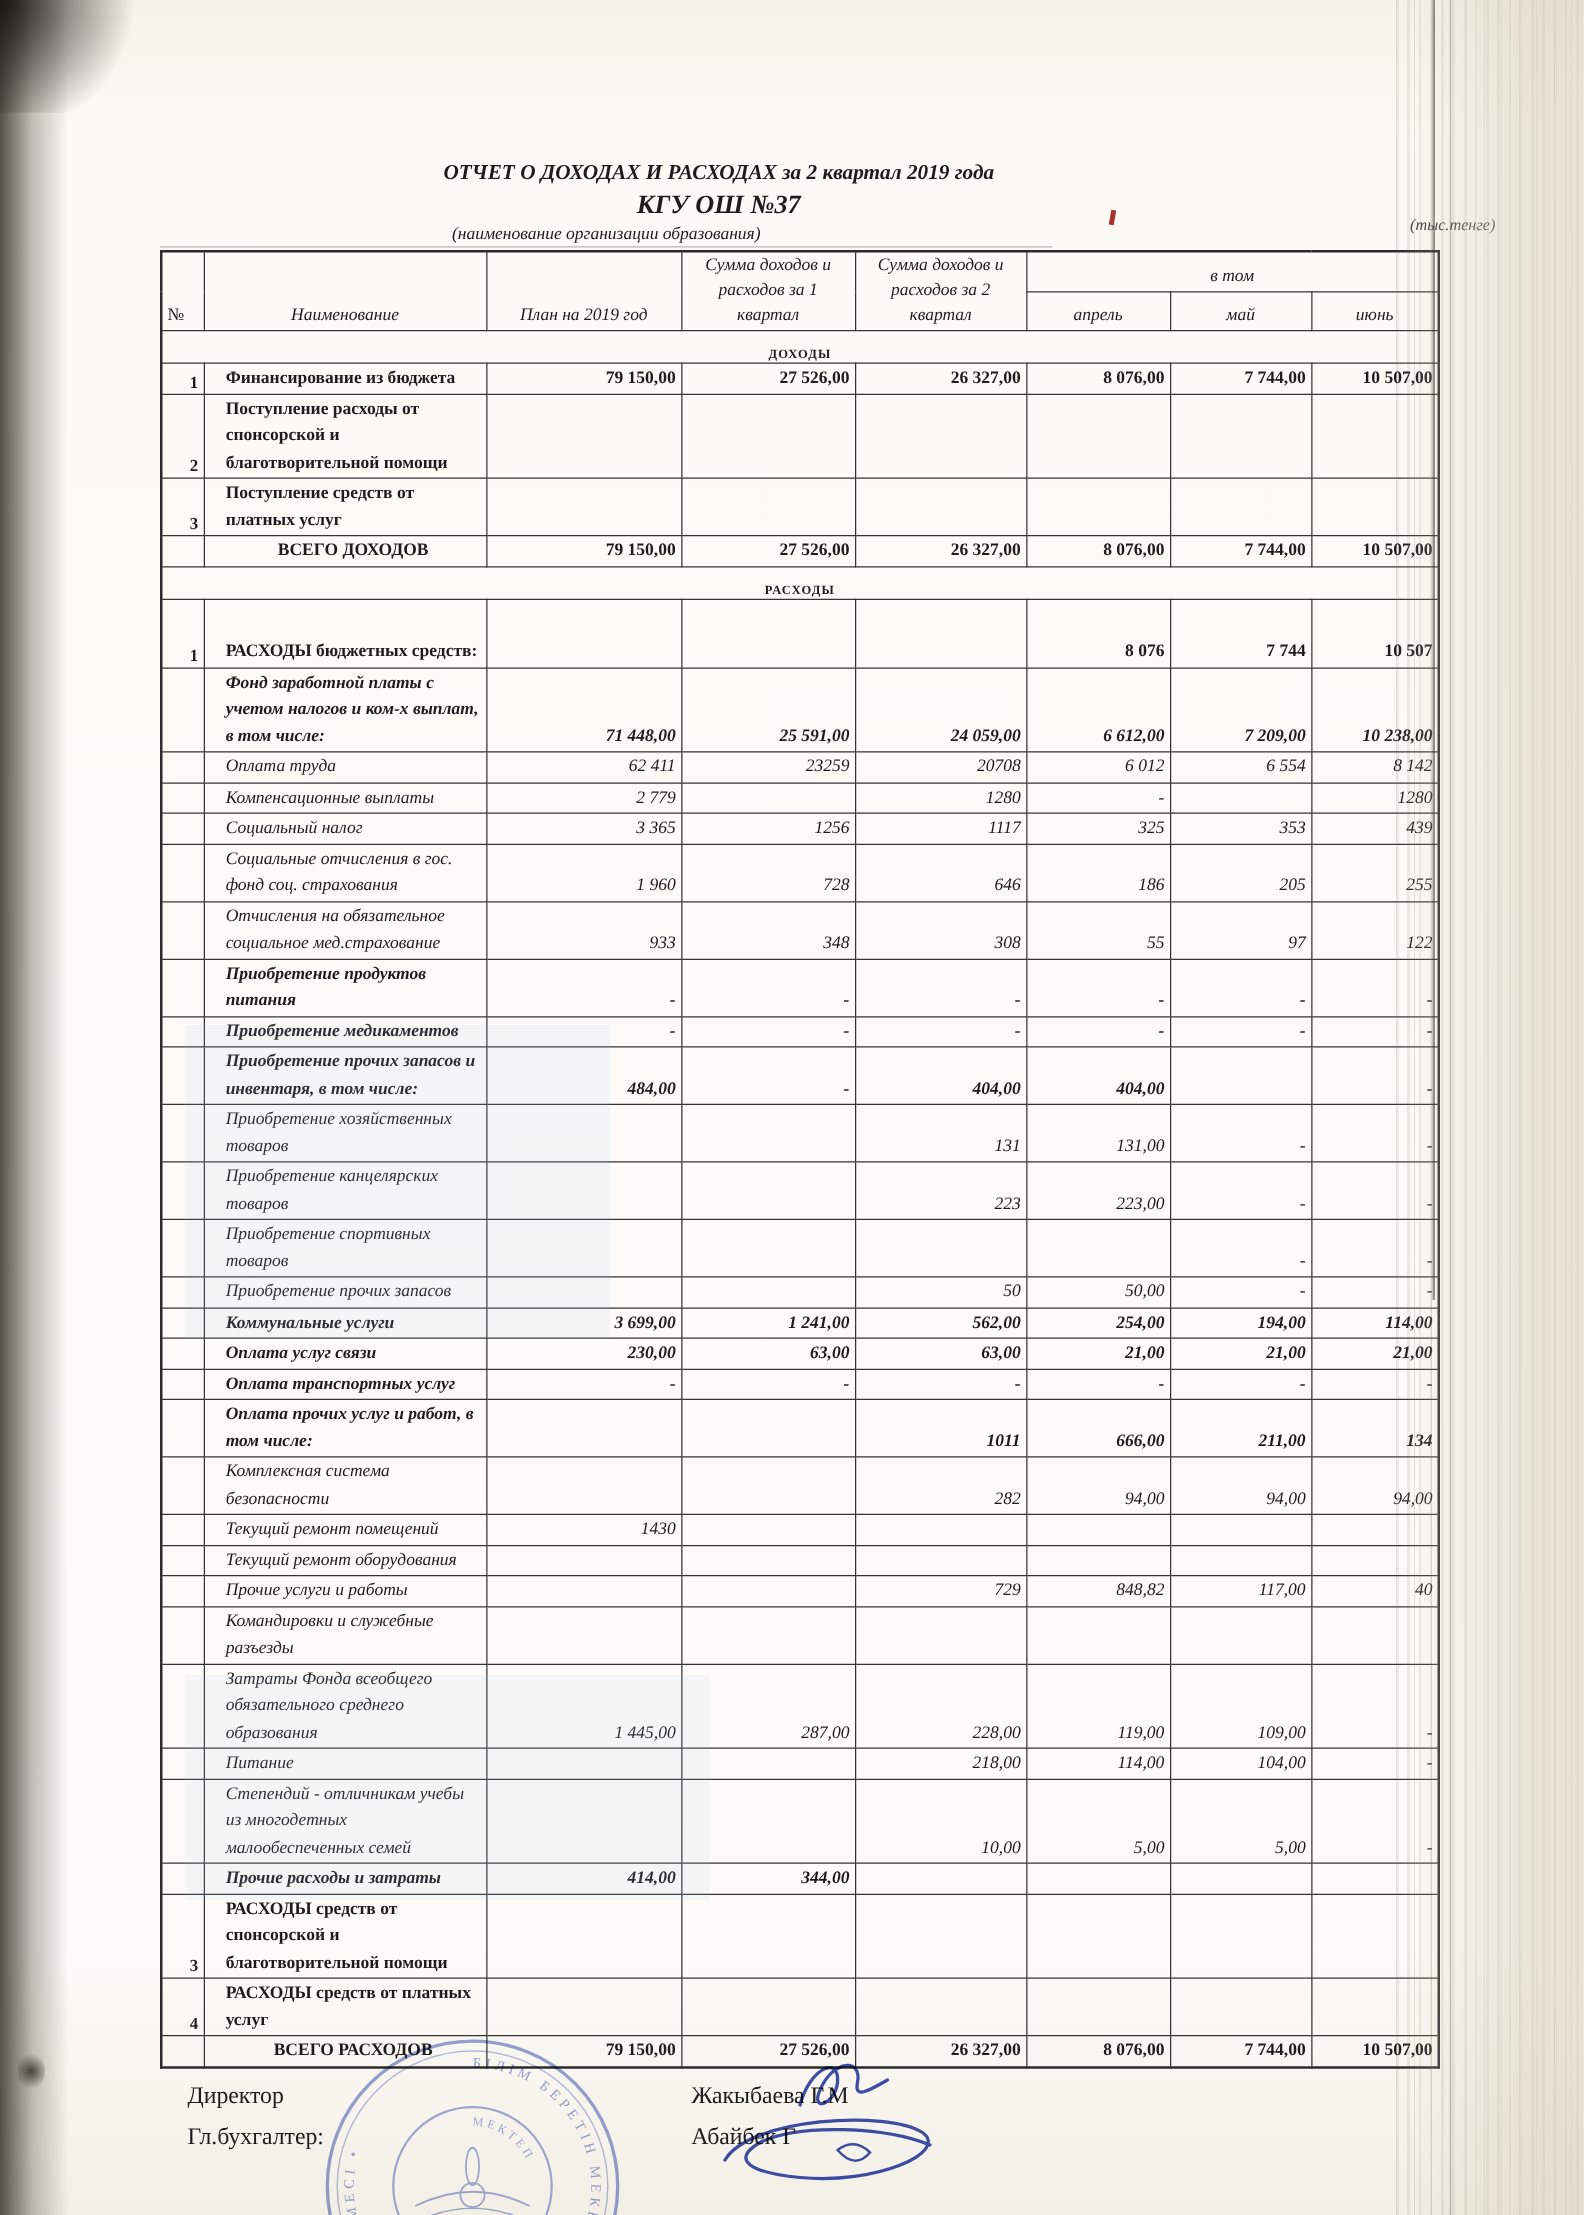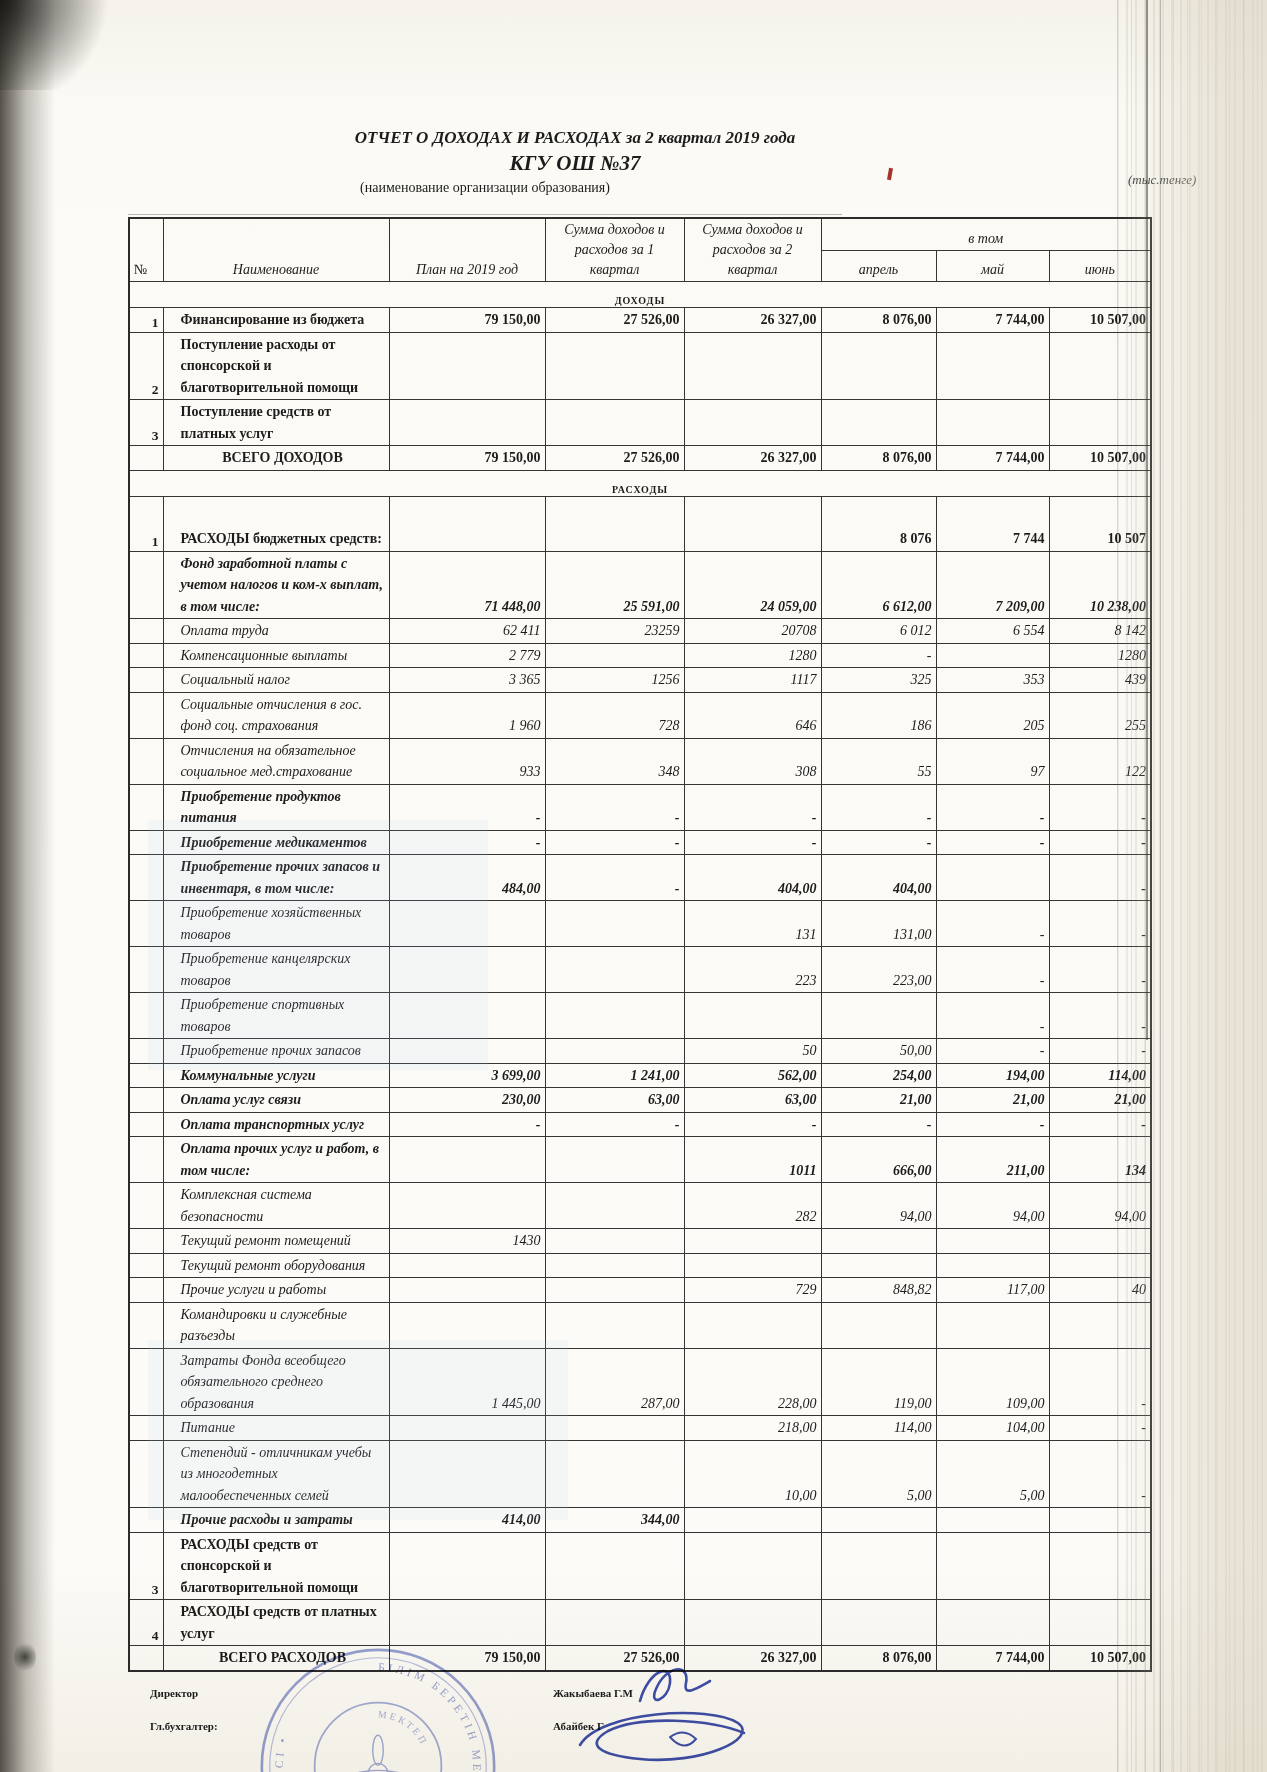--- a/index.html
+++ b/index.html
@@ -18,22 +18,22 @@
         repeating-linear-gradient(90deg,rgba(95,90,75,.10) 0 2px,rgba(0,0,0,0) 2px 9px),
         repeating-linear-gradient(90deg,rgba(60,56,46,.12) 0 1px,rgba(0,0,0,0) 1px 14px);}
   .dark-line-a{position:absolute;left:1146px;top:0;width:2px;height:1040px;background:rgba(45,45,42,.5);}
   .dark-line-b{position:absolute;left:1160px;top:0;width:1px;height:1772px;background:rgba(45,45,42,.28);}
   .tint{position:absolute;background:rgba(168,205,233,.10);pointer-events:none;}
 
   .doc{position:absolute;left:128px;top:128px;width:1022px;}
   .titles{width:894px;text-align:center;}
   .title1{font-size:17px;font-weight:bold;font-style:italic;}
   .title2{font-size:21px;font-weight:bold;font-style:italic;margin-top:3px;}
-  .subtitle{width:714px;text-align:center;font-size:14px;margin-top:4px;
-        border-bottom:1px solid rgba(60,60,60,.35);padding-bottom:18px;}
+  .subtitle{width:714px;text-align:center;font-size:14px;font-style:italic;margin-top:4px;
+        border-bottom:1px solid rgba(60,60,60,.35);padding-bottom:1px;}
   .red-mark{position:absolute;left:760px;top:40px;width:4px;height:12px;background:#a8332e;transform:rotate(10deg);}
   .units{position:absolute;left:1000px;top:44px;width:150px;font-size:13px;font-style:italic;color:#3a3a3a;}
 
   table.report{border-collapse:collapse;table-layout:fixed;width:1022px;margin-top:2px;
         border:2px solid #2b2b2b;font-size:14px;}
   table.report th,table.report td{border:1px solid #343434;padding:1px 4px;vertical-align:bottom;}
   thead th{font-style:italic;font-weight:normal;text-align:center;vertical-align:middle;
         line-height:20px;padding:3px 2px;}
   th.numh{font-style:normal;text-align:left;vertical-align:bottom;padding-left:3px;}
   td.num{font-weight:bold;vertical-align:top;text-align:right;padding-right:3px;font-size:13.5px;}
@@ -43,21 +43,21 @@
   td.name.center .nm{max-width:none;}
   td.val{text-align:right;padding-right:8px;white-space:nowrap;line-height:21.5px;}
   td.section{text-align:center;font-weight:bold;font-size:10px;letter-spacing:1px;height:23px;
         vertical-align:middle;padding:1px;}
   tr.tall td{height:52px;}
   .b{font-weight:bold;font-style:normal;}
   .i{font-style:italic;font-weight:normal;}
   .bi{font-weight:bold;font-style:italic;}
 
   .sign-area{position:relative;margin-top:5px;height:420px;}
-  .sig-row{display:flex;font-size:11px;font-weight:bold;line-height:33px;}
+  .sig-row{display:flex;font-size:19px;font-weight:normal;line-height:33px;}
   .sig-label{width:425px;padding-left:22px;box-sizing:border-box;}
   .stamp{position:absolute;left:118px;top:-52px;width:264px;height:282px;
         mix-blend-mode:multiply;opacity:.88;}
   .signature{position:absolute;left:392px;top:-24px;width:280px;height:140px;mix-blend-mode:multiply;}
 </style>
 </head>
 <body>
 
 <div class="page">
 

